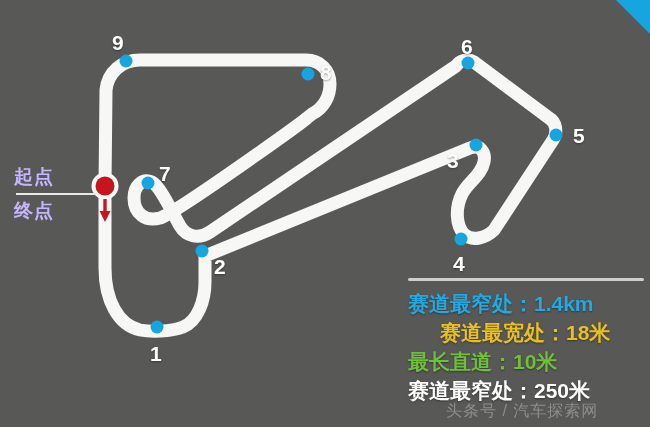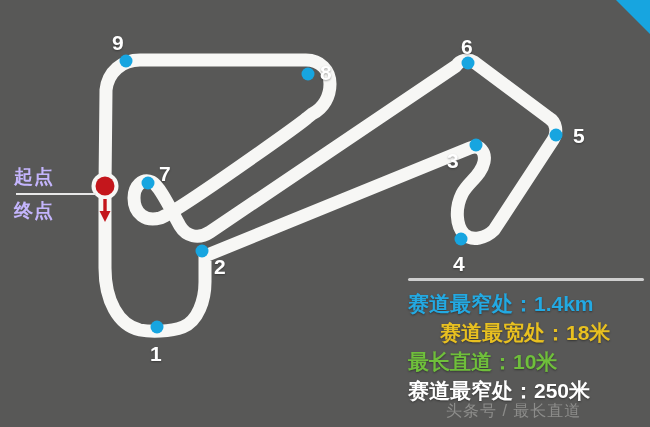--- a/index.html
+++ b/index.html
@@ -165,15 +165,15 @@
 
     <div class="line l-green">
       <span>最长直道：</span><span>10米</span>
     </div>
 
     <div class="line l-white">
       <span>赛道最窄处：</span><span>250米</span>
     </div>
   </div>
 
-  <div class="watermark">头条号 / 最长直道</div>
+  <div class="watermark">头条号 / 汽车探索网</div>
 
 </div>
 
 </body></html>

